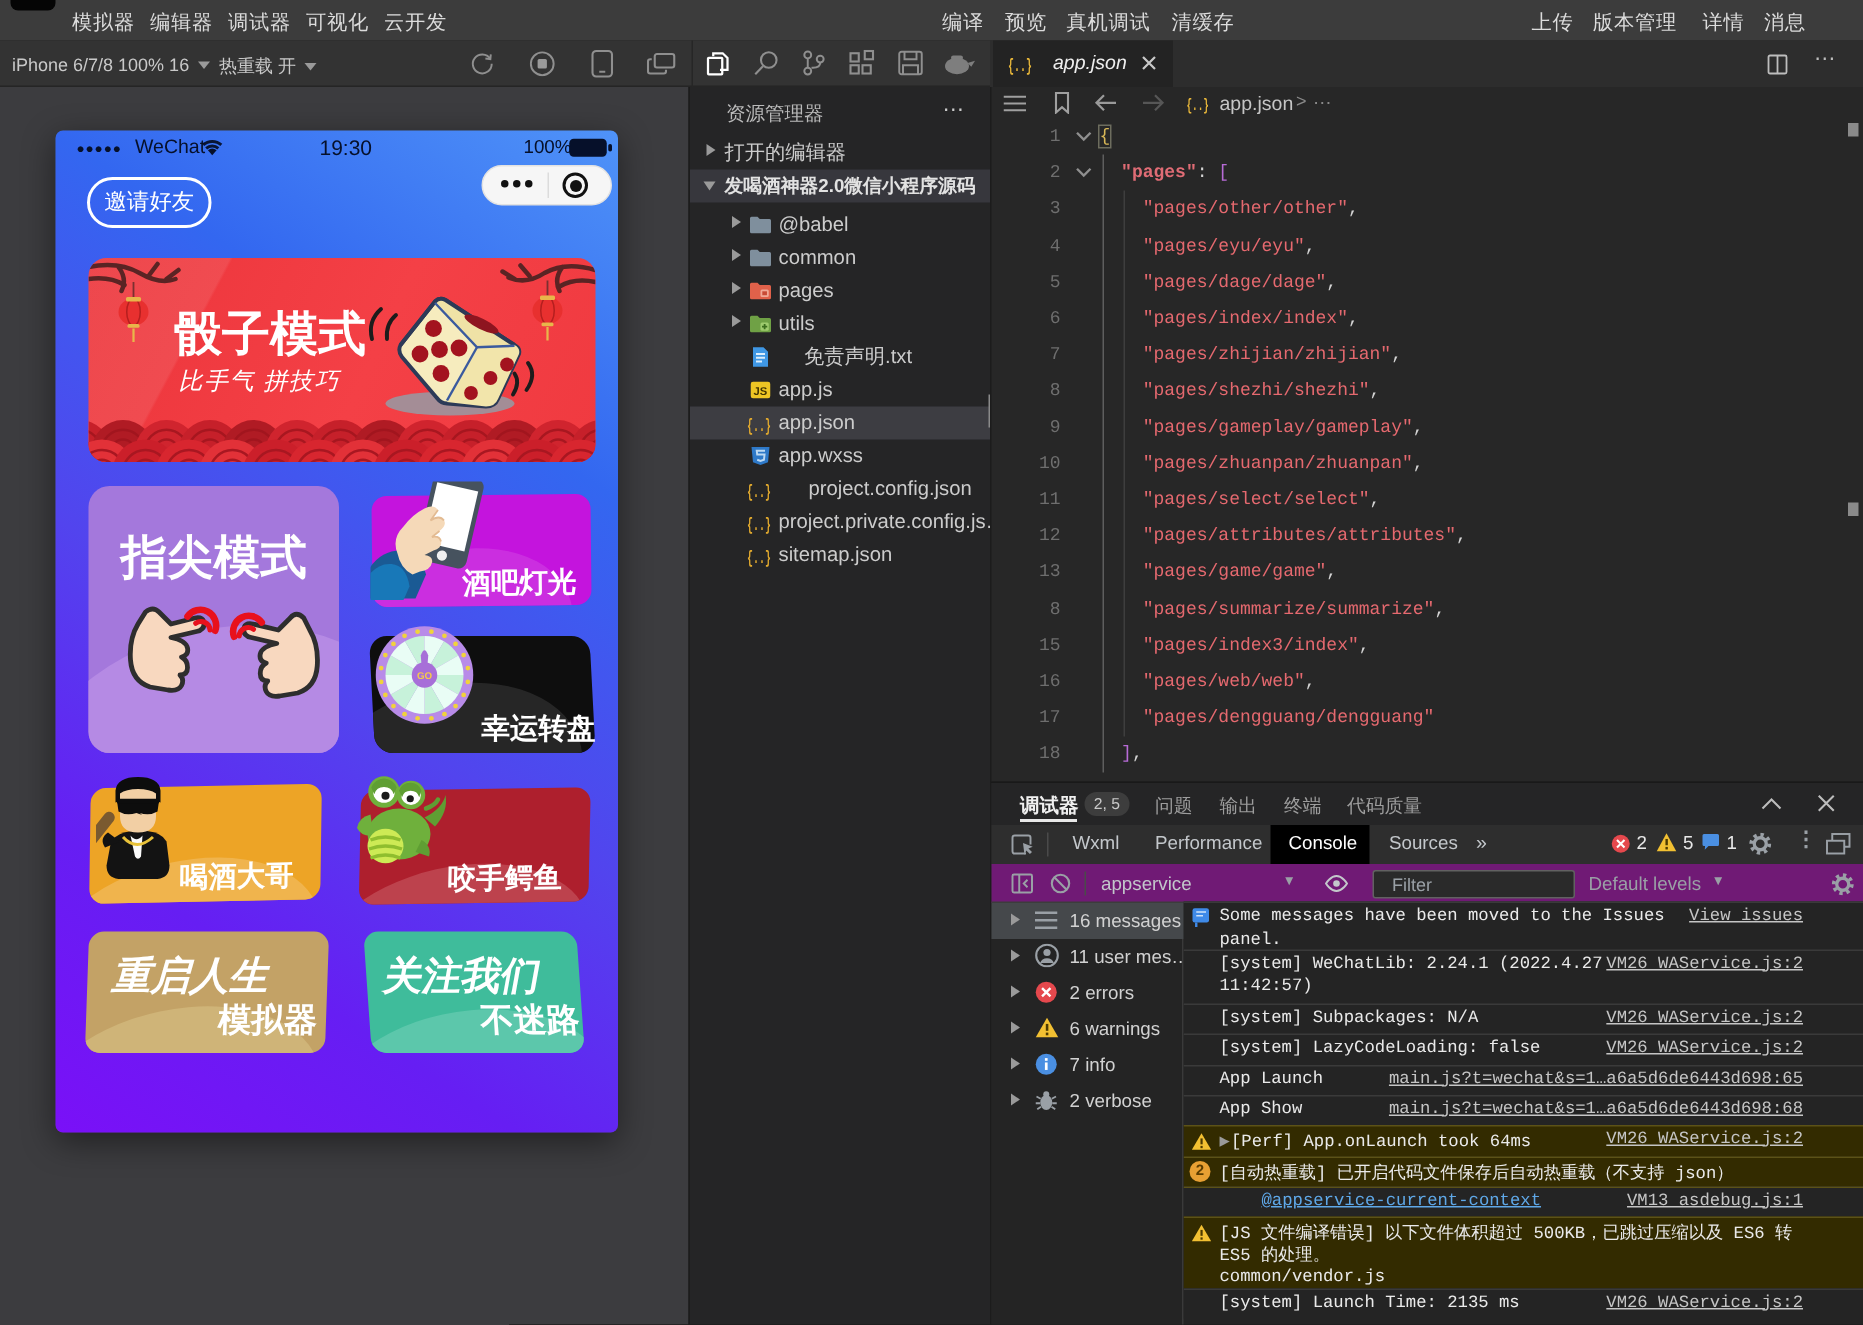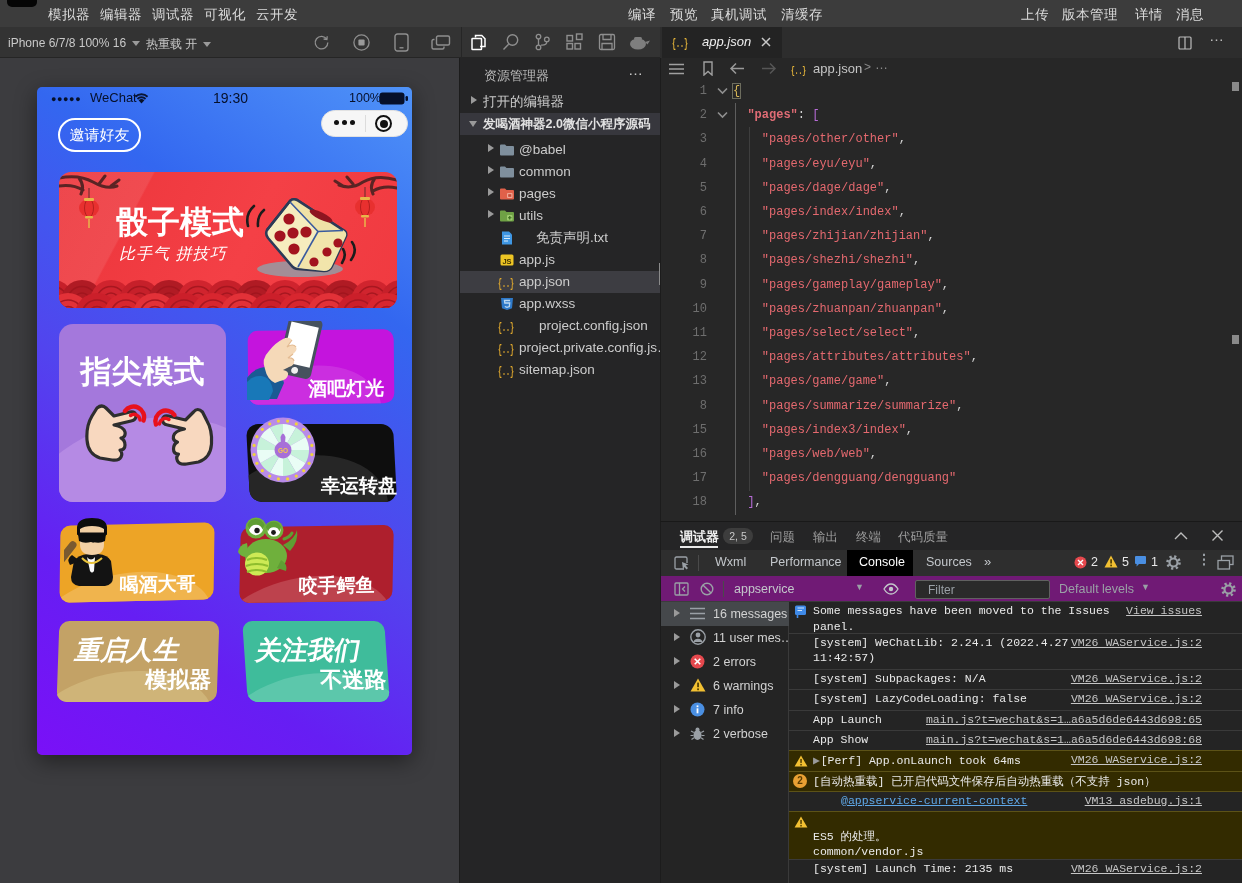--- a/index.html
+++ b/index.html
@@ -716,20 +716,21 @@
       <div class="abs" style="left:0;top:268.5px;width:454px;height:20px;background:#242424;border-top:1px solid #5c5217;">
         <span class="abs" style="left:24px;top:2px;white-space:nowrap;"><span class="blink">@appservice-current-context</span></span>
         <span class="abs link" style="right:41px;top:2px;white-space:nowrap;">VM13 asdebug.js:1</span>
       </div>
       <div class="abs" style="left:0;top:288.5px;width:454px;height:48px;background:#332b00;border-top:1px solid #5c5217;">
         <svg class="abs" style="left:5px;top:4px;" width="14" height="12" viewBox="0 0 16 14">
             <path d="M8 0.5 L15.5 13.5 H0.5 Z" fill="#f2c032"></path>
             <rect x="7.2" y="4.6" width="1.7" height="4.6" fill="#4c3a00"></rect>
             <rect x="7.2" y="10.4" width="1.7" height="1.8" fill="#4c3a00"></rect>
           </svg>
+        <span class="abs" style="left:24px;top:2px;white-space:nowrap;">[JS 文件编译错误] 以下文件体积超过 500KB，已跳过压缩以及 ES6 转</span>
         <span class="abs" style="left:24px;top:17.5px;white-space:nowrap;">ES5 的处理。</span>
         <span class="abs" style="left:24px;top:33.0px;white-space:nowrap;">common/vendor.js</span>
       </div>
       <div class="abs" style="left:0;top:336.5px;width:454px;height:20.5px;background:#242424;border-top:1px solid #3a3a3a;">
         <span class="abs" style="left:24px;top:2px;white-space:nowrap;">[system] Launch Time: 2135 ms</span>
         <span class="abs link" style="right:41px;top:2px;white-space:nowrap;">VM26 WAService.js:2</span>
       </div>
     </div>
   </div>
 </div>

